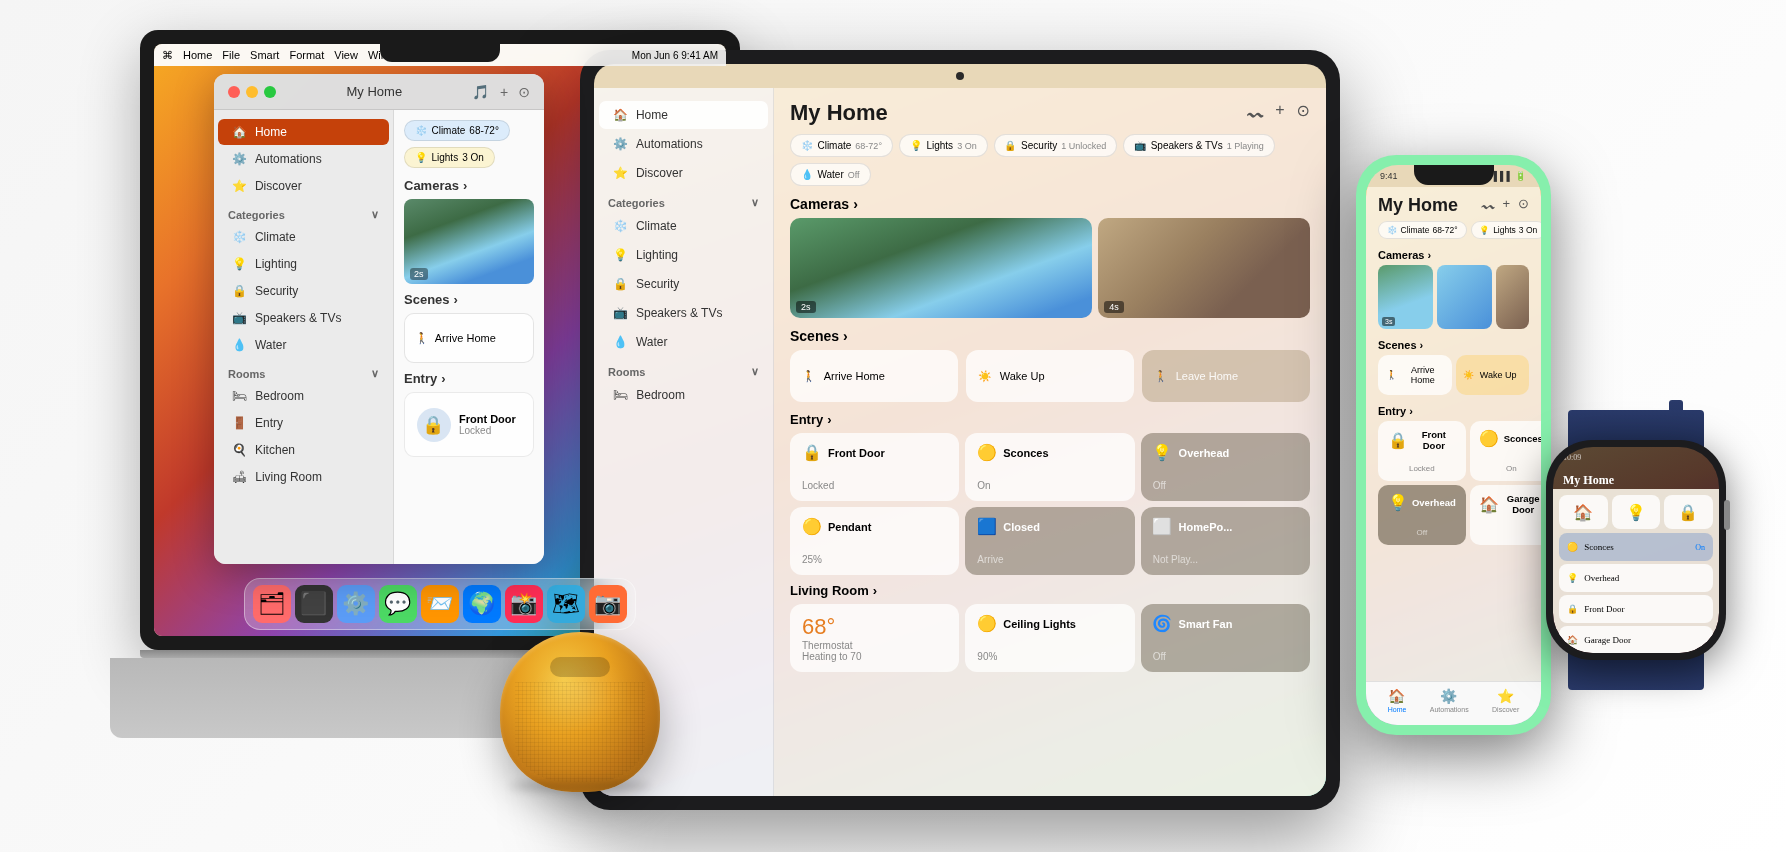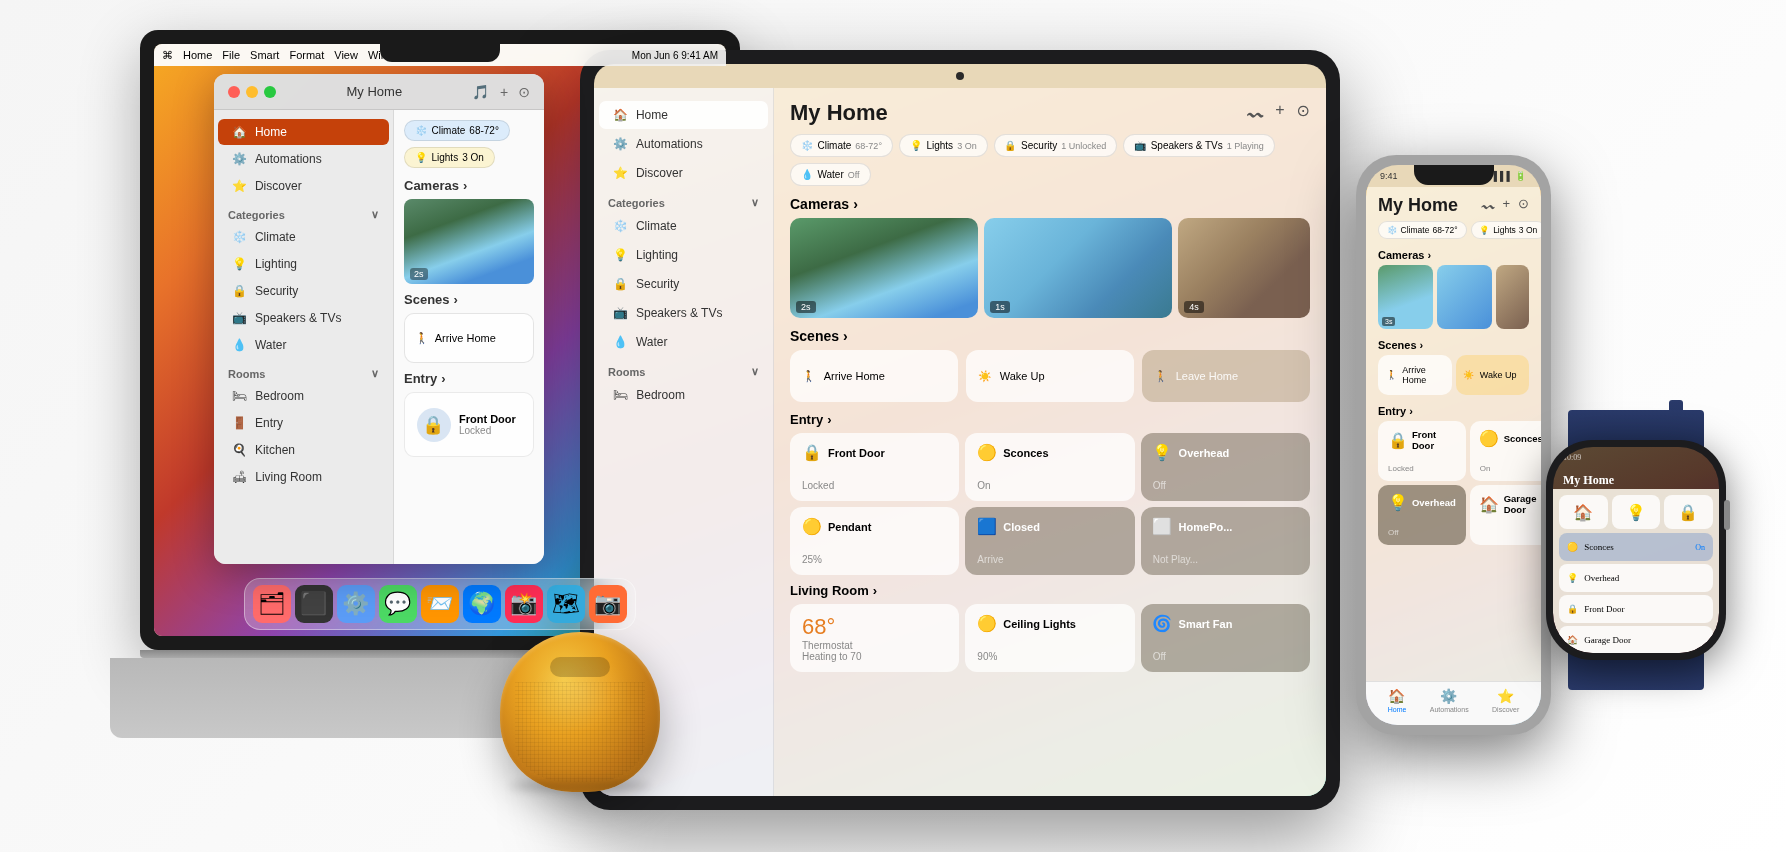--- a/index.html
+++ b/index.html
@@ -570,24 +570,25 @@
       position: absolute;
       right: 235px;
       top: 155px;
       width: 195px;
       height: 580px;
       z-index: 5;
     }
     .iphone-outer {
       position: absolute;
       inset: 0;
-      background: #a3a3a3;
+      background: #86efac;
       border-radius: 40px;
       box-shadow: 0 20px 60px rgba(0,0,0,0.5);
       padding: 10px;
+      text-align: center;
     }
     .iphone-screen {
       width: 100%;
       height: 100%;
       border-radius: 32px;
       overflow: hidden;
       background: #e8d8b8;
       position: relative;
     }
     .iphone-notch {
@@ -1254,23 +1255,20 @@
             </div>
           </div>
 
           <div class="ipad-section-title">
             <span>Cameras</span>
             <span>›</span>
           </div>
           <div class="ipad-cameras-row">
             <div class="ipad-cam ipad-cam-1">
               <span class="ipad-cam-timestamp">2s</span>
-            </div>
-            <div class="ipad-cam ipad-cam-2">
-              <span class="ipad-cam-timestamp">1s</span>
             </div>
             <div class="ipad-cam ipad-cam-3">
               <span class="ipad-cam-timestamp">4s</span>
             </div>
           </div>
 
           <div class="ipad-section-title">
             <span>Scenes</span>
             <span>›</span>
           </div>

